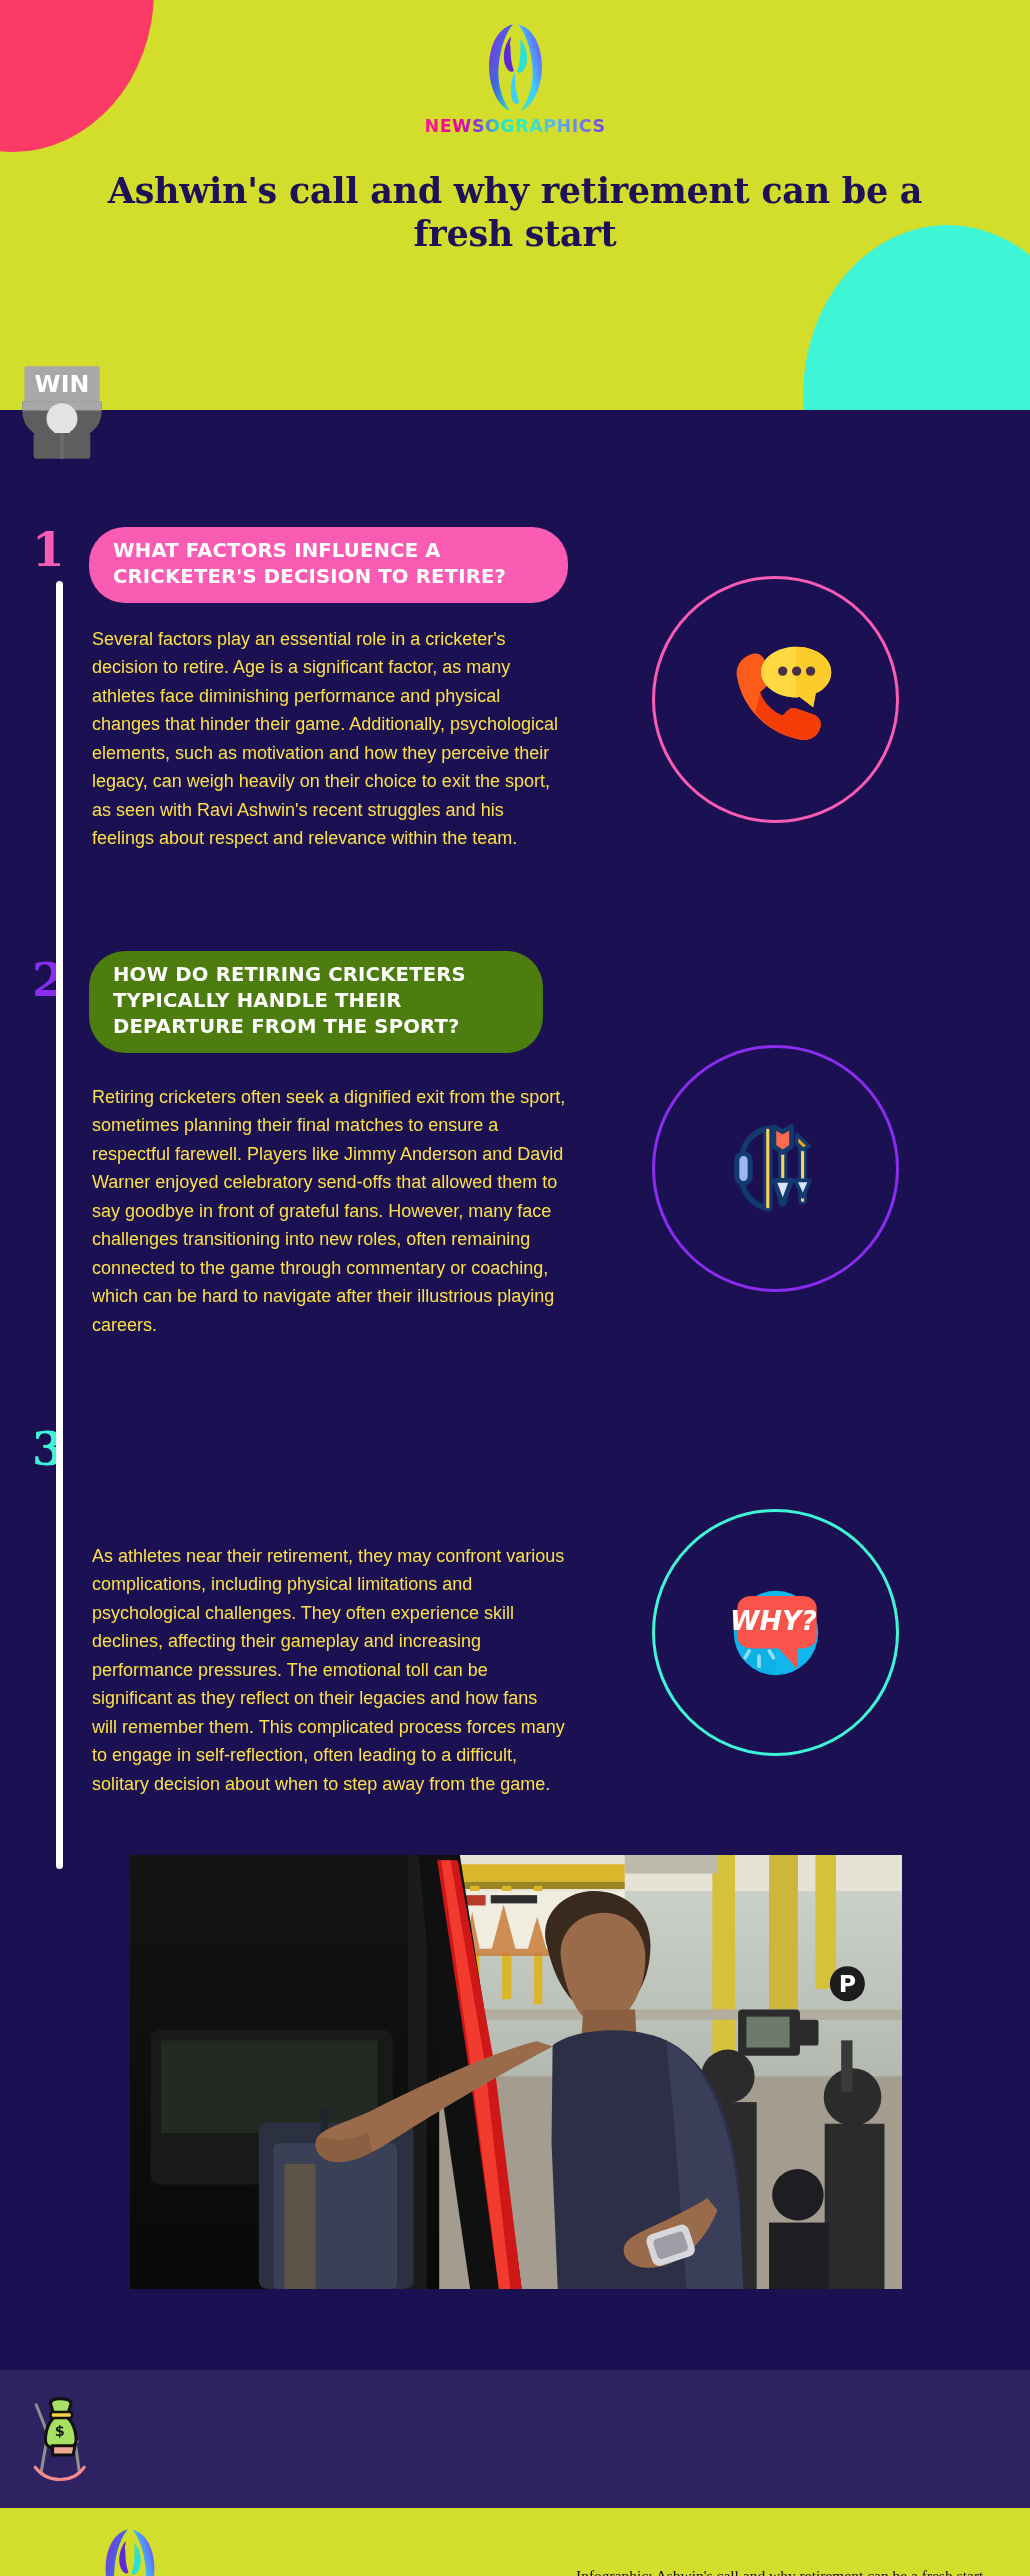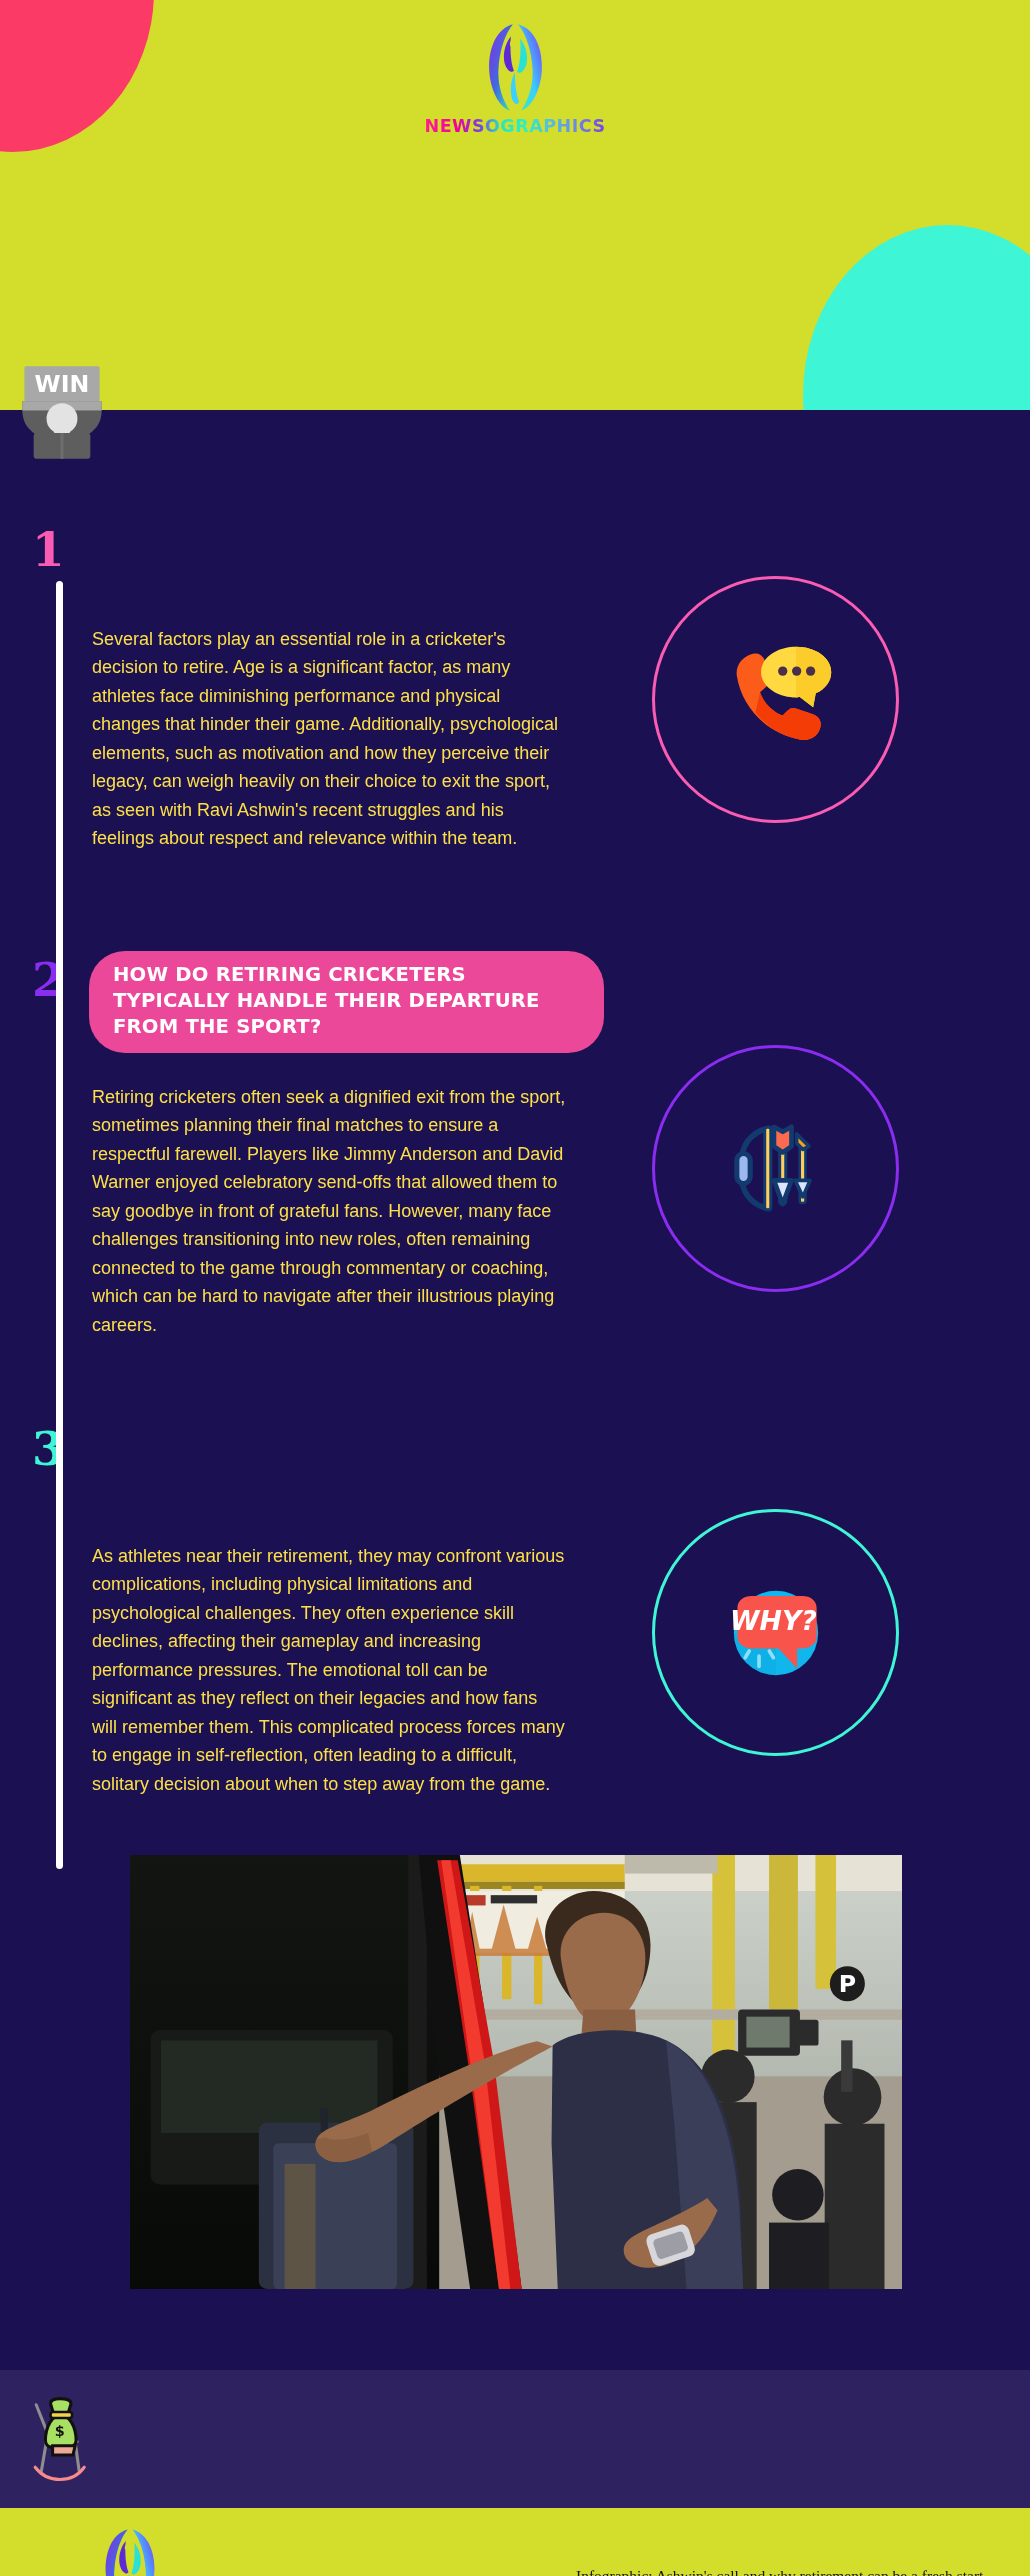--- a/index.html
+++ b/index.html
@@ -159,22 +159,22 @@
   #sec1-pill {
     top: 527px; width: 479px;
     background: #f95cb2; color: #ffffff;
   }
   #sec1-body { top: 625px; }
   #sec1-ring { left: 652px; top: 576px; border-color: #f95cb2; }
 
   
   #sec2-num { top: 956px; color: #8b2df0; }
   #sec2-pill {
-    top: 951px; width: 515px;
-    background: #ec4899; color: #ffffff;
+    top: 951px; width: 454px;
+    background: #4d7c0f; color: #ffffff;
   }
   #sec2-body { top: 1083px; }
   #sec2-ring { left: 652px; top: 1045px; border-color: #8b2df0; }
 
   
   #sec3-num { top: 1425px; color: #3ef6d6; }
   #sec3-pill {
     top: 1432px; width: 515px;
     background: #3ef6d6; color: #1e1156;
   }
@@ -274,36 +274,38 @@
         <path d="M60 6 C24 16 12 60 14 96 C16 132 32 166 54 174 C38 150 30 120 32 92 C34 58 44 26 60 6 Z" fill="url(#lg1)"></path>
         <path d="M70 6 C106 16 118 60 116 96 C114 132 98 166 76 174 C92 150 100 120 98 92 C96 58 86 26 70 6 Z" fill="url(#lg2)"></path>
         <path d="M56 30 C44 44 40 66 44 82 C48 96 58 102 62 96 C56 82 54 56 56 30 Z" fill="#5c2bd6"></path>
         <path d="M74 34 C86 48 90 68 86 84 C82 98 72 104 68 98 C74 84 76 58 74 34 Z" fill="#2be0d6"></path>
         <path d="M64 100 C56 112 54 134 58 150 C62 162 70 164 72 156 C66 142 64 120 64 100 Z" fill="#3ad0ff"></path>
         <circle cx="63" cy="44" r="9" fill="#d2dd2c"></circle>
       </svg>
       <div class="brand-word">NEWSOGRAPHICS</div>
     </div>
 
+    <div class="headline">Ashwin's call and why retirement can be a fresh start</div>
   </div>
 
   <svg class="win-badge" viewBox="0 0 190 200">
     <rect x="22" y="10" width="146" height="68" rx="3" fill="#a8a8a8"></rect>
     <text x="95" y="60" text-anchor="middle" fill="#ffffff" font-family="DejaVu Sans, sans-serif" font-weight="bold" font-size="46">WIN</text>
     <path d="M18 78 L172 78 L172 96 C172 132 143 154 95 154 C47 154 18 132 18 96 Z" fill="#5e5e5e"></path>
     <rect x="18" y="78" width="154" height="18" fill="#a8a8a8"></rect>
     <circle cx="95" cy="112" r="30" fill="#e3e3e3"></circle>
     <path d="M78 132 L112 132 L104 160 L86 160 Z" fill="#e3e3e3"></path>
     <rect x="40" y="140" width="110" height="50" rx="6" fill="#5e5e5e"></rect>
     <rect x="92" y="140" width="6" height="50" fill="#6d6d6d"></rect>
   </svg>
 
   <div class="timeline"></div>
 
   <div class="sec-num" id="sec1-num">1</div>
+  <div class="pill" id="sec1-pill">WHAT FACTORS INFLUENCE A CRICKETER'S DECISION TO RETIRE?</div>
   <div class="body-text" id="sec1-body">Several factors play an essential role in a cricketer's decision to retire. Age is a significant factor, as many athletes face diminishing performance and physical changes that hinder their game. Additionally, psychological elements, such as motivation and how they perceive their legacy, can weigh heavily on their choice to exit the sport, as seen with Ravi Ashwin's recent struggles and his feelings about respect and relevance within the team.</div>
   <div class="icon-ring" id="sec1-ring">
     <svg width="129" height="129" viewBox="0 0 250 250">
       <path d="M83 36 C95 34 103 42 106 56 L112 86 C113 94 110 98 103 104 L95 111
                C102 131 118 148 139 156 L147 148 C153 142 158 140 166 143 L196 153
                C209 157 215 167 212 179 C208 196 192 206 174 203
                C110 192 60 142 50 79 C47 58 63 40 83 36 Z" fill="#fc5c1a"></path>
       <path d="M95 111 C102 131 118 148 139 156 L147 148 C153 142 158 140 166 143 L196 153
                C209 157 215 167 212 179 C208 196 192 206 174 203
                C140 197 108 178 86 150 Z" fill="#f43c07"></path>

